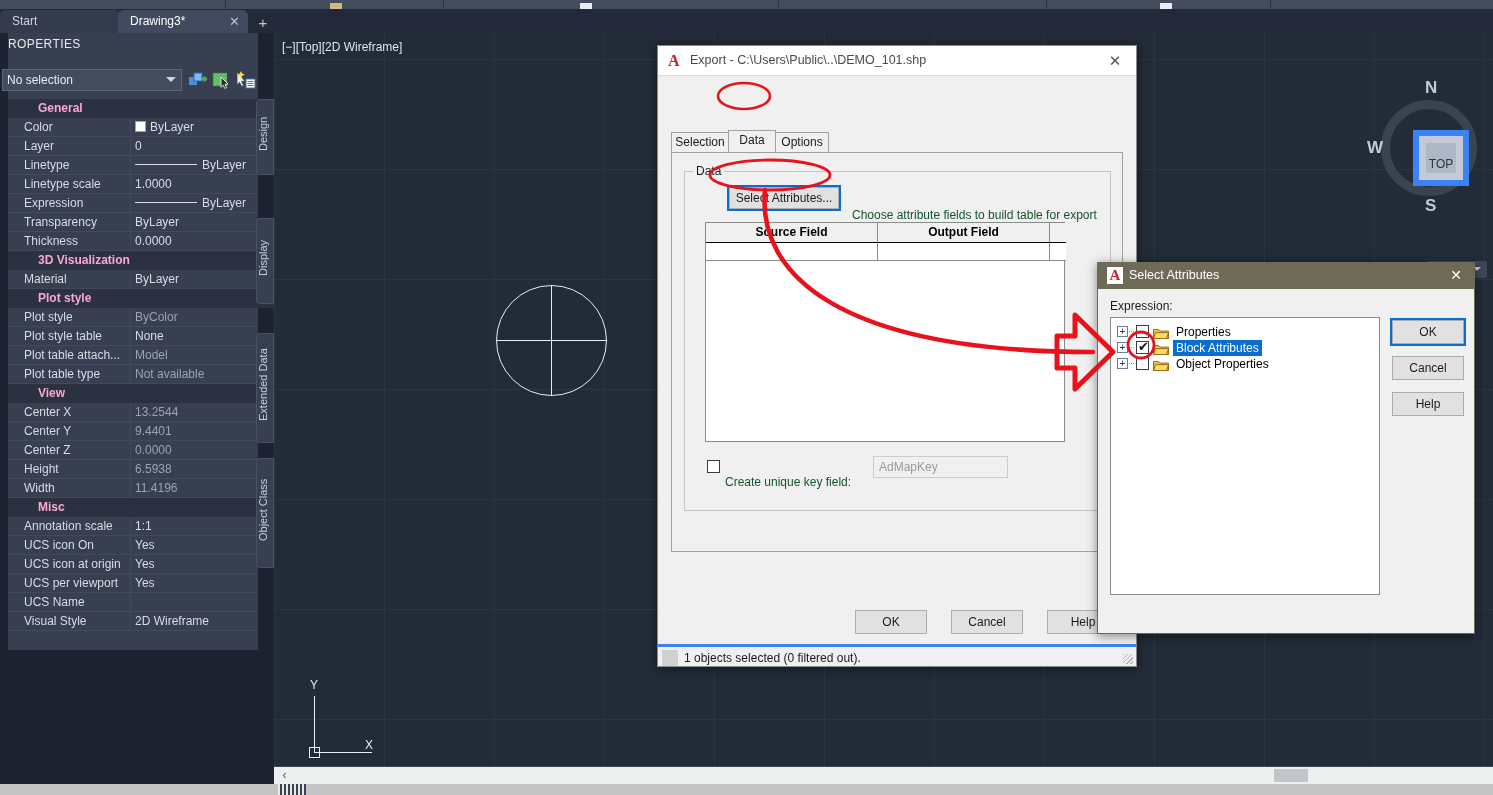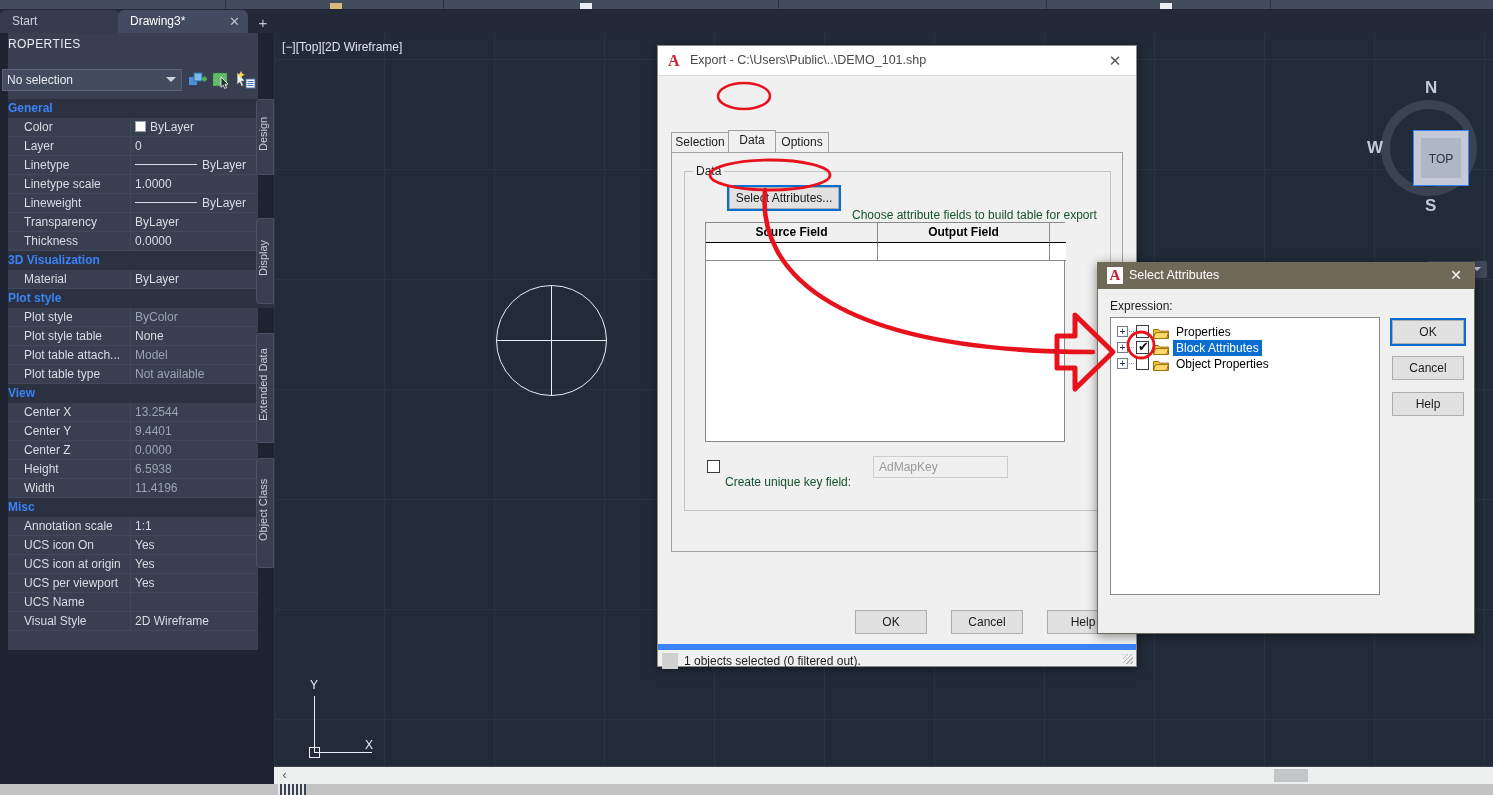--- a/index.html
+++ b/index.html
@@ -66,22 +66,23 @@
   }
   #prop-select .caret {
     position:absolute; right:5px; top:7px; width:0;height:0;
     border-left:5px solid transparent;border-right:5px solid transparent;
     border-top:5px solid #cfd5df;
   }
   .selbar-ico { position:absolute; top:0px; width:22px; height:22px; }
 
   .grp-header {
     position:absolute; left:0; width:278px; height:19px;
-    background:#2b3141; color:#3b82f6; font-weight:bold; font-size:12px;
+    background:#2b3141; color:#f9a8d4; font-weight:bold; font-size:12px;
     line-height:19px;
+    padding-left:30px;
   }
   .grp-header .gcaret {
     position:absolute; right:12px; top:7px; width:0;height:0;
     border-left:5px solid transparent;border-right:5px solid transparent;
     border-top:5px solid #cfd5df;
   }
   .prow {
     position:absolute; left:0; width:250px; height:19px;
     border-bottom:1px solid #414a5c;
     font-size:12px; color:#d7dce5;
@@ -140,21 +141,21 @@
   #ucs .lab { position:absolute; color:#e9edf3; font-size:12px; }
 
   
   #viewcube { position:absolute; right:6px; top:45px; width:130px; height:140px; }
   #vc-ring {
     position:absolute; left:24px; top:22px; width:96px; height:96px;
     border:9px solid #3a4352; border-radius:50%;
   }
   #vc-face {
     position:absolute; left:56px; top:52px; width:56px; height:56px;
-    background:#c3cad6; border:1px solid #3b82f6;
+    background:#c3cad6; border:6px solid #3b82f6;
   }
   #vc-face .inner {
     position:absolute; left:7px; top:7px; right:7px; bottom:7px;
     background:#aeb7c5;
     color:#2d3340; font-size:12px; text-align:center; line-height:42px;
   }
   #viewcube .cp { position:absolute; color:#c3cad6; font-weight:bold; font-size:17px; }
   #wcs {
     position:absolute; right:6px; top:228px; width:60px; height:17px;
     background:#3f4859; color:#c3cad6; font-size:11px;
@@ -248,21 +249,21 @@
   .wcheck {
     position:absolute; width:13px; height:13px; background:#fff;
     border:1px solid #3c3c3c;
   }
   .wtext-disabled {
     position:absolute; background:#f0f0f0; border:1px solid #cdcdcd;
     font-size:12px; color:#9a9a9a; line-height:20px; padding-left:5px;
   }
   #export-statusbar {
     position:absolute; left:0; bottom:0; width:478px; height:22px;
-    background:#f0f0f0; border-top:6px solid #3b82f6;
+    background:#f0f0f0; border-top:3px solid #3b82f6;
   }
   #export-statusbar .sq {
     position:absolute; left:4px; top:3px; width:16px; height:16px; background:#d0d0d0;
   }
   #export-statusbar .txt { position:absolute; left:26px; top:4px; font-size:12px; color:#1b1b1b; }
   #export-statusbar .grip {
     position:absolute; right:3px; bottom:2px; width:10px; height:10px;
     background:repeating-linear-gradient(135deg,#b5b5b5 0 1px,transparent 1px 3px);
   }
 
@@ -387,21 +388,21 @@
       </div>
       <div class="prow" style="top: 123px;">
         <div class="pk">Linetype</div>
         <div class="pv"><span class="ltline"></span><span>ByLayer</span></div>
       </div>
       <div class="prow" style="top: 142px;">
         <div class="pk">Linetype scale</div>
         <div class="pv"><span>1.0000</span></div>
       </div>
       <div class="prow" style="top: 161px;">
-        <div class="pk">Lineweight</div>
+        <div class="pk">Expression</div>
         <div class="pv"><span class="ltline"></span><span>ByLayer</span></div>
       </div>
       <div class="prow" style="top: 180px;">
         <div class="pk">Transparency</div>
         <div class="pv"><span>ByLayer</span></div>
       </div>
       <div class="prow" style="top: 199px;">
         <div class="pk">Thickness</div>
         <div class="pv"><span>0.0000</span></div>
       </div>

